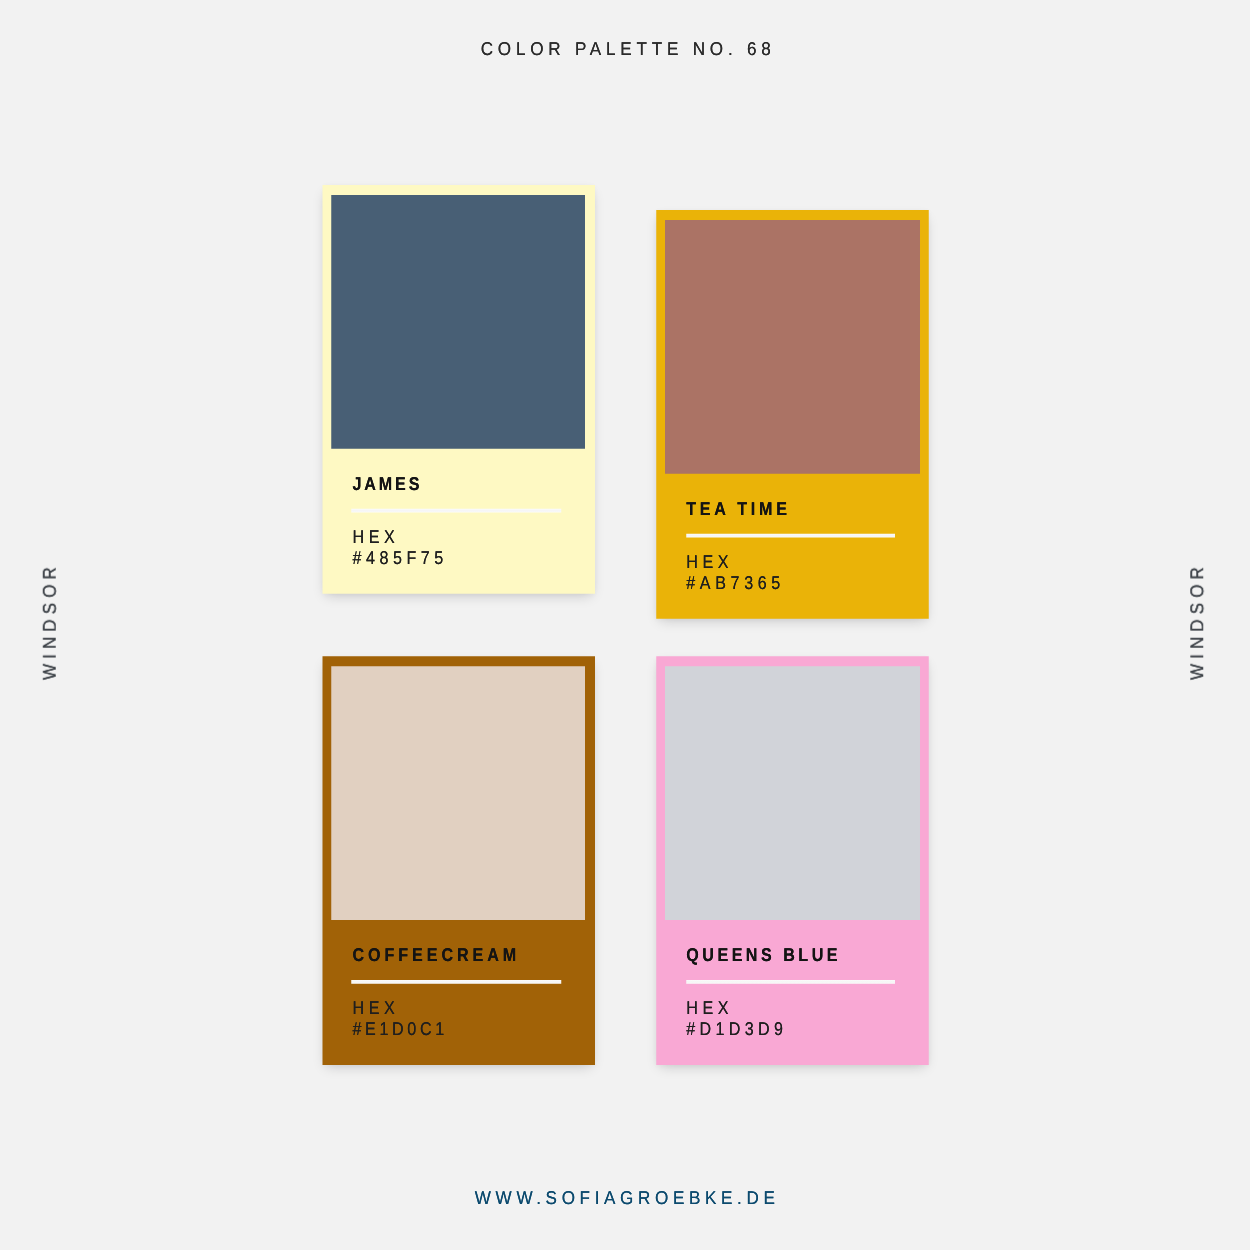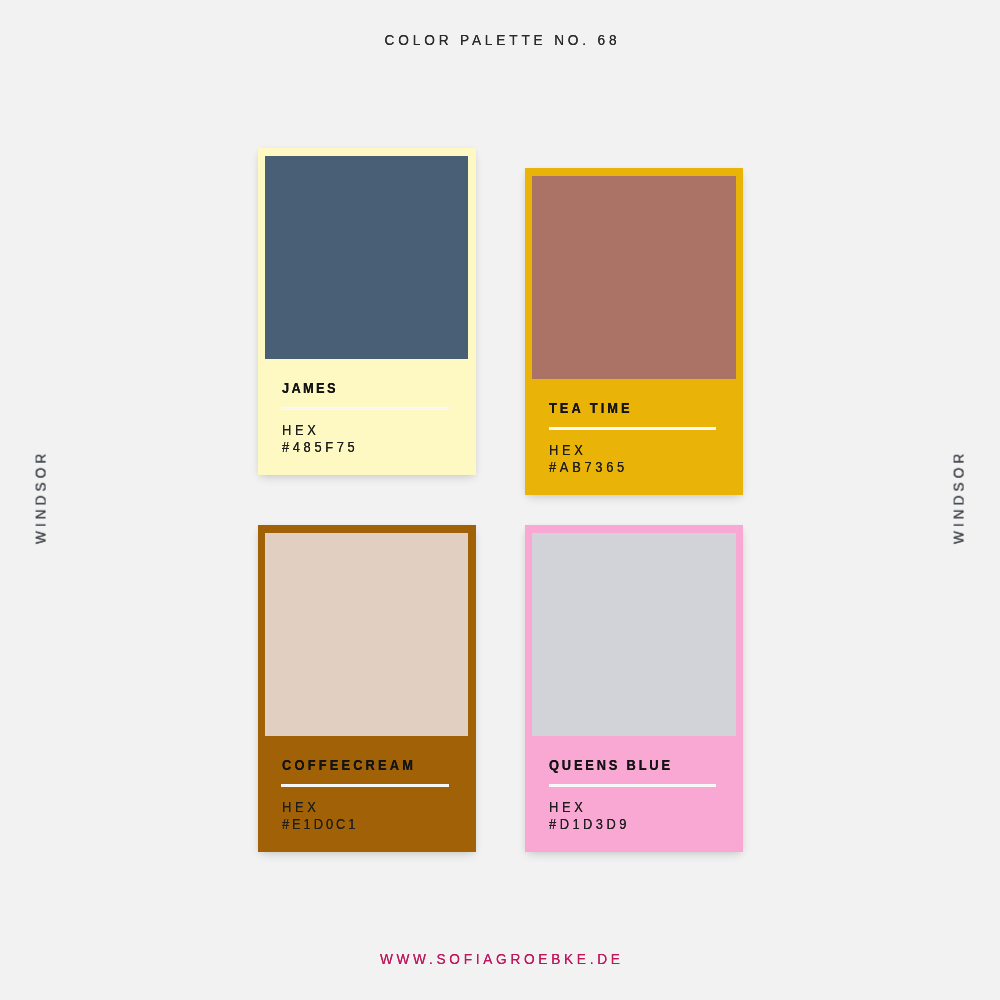--- a/index.html
+++ b/index.html
@@ -126,14 +126,14 @@
     </div>
       <div class="card" style="left: 267.2px; top: 377px; background: #f9a8d4;">
       <div class="sw" style="background: rgb(209, 211, 217);"></div>
       <div class="cname" style="color: rgb(20, 20, 20);">QUEENS BLUE</div>
       <div class="rule"></div>
       <div class="hex-lbl" style="color: rgb(31, 31, 31);">HEX</div>
       <div class="hex-val" style="color: rgb(31, 31, 31);">#D1D3D9</div>
     </div>
     </div>
 
-  <div class="footer ls-center" style="color: #be185d;"><span>WWW.SOFIAGROEBKE.DE</span></div>
+  <div class="footer ls-center" style="color: #0c4a6e;"><span>WWW.SOFIAGROEBKE.DE</span></div>
 </div>
 
 </body></html>

